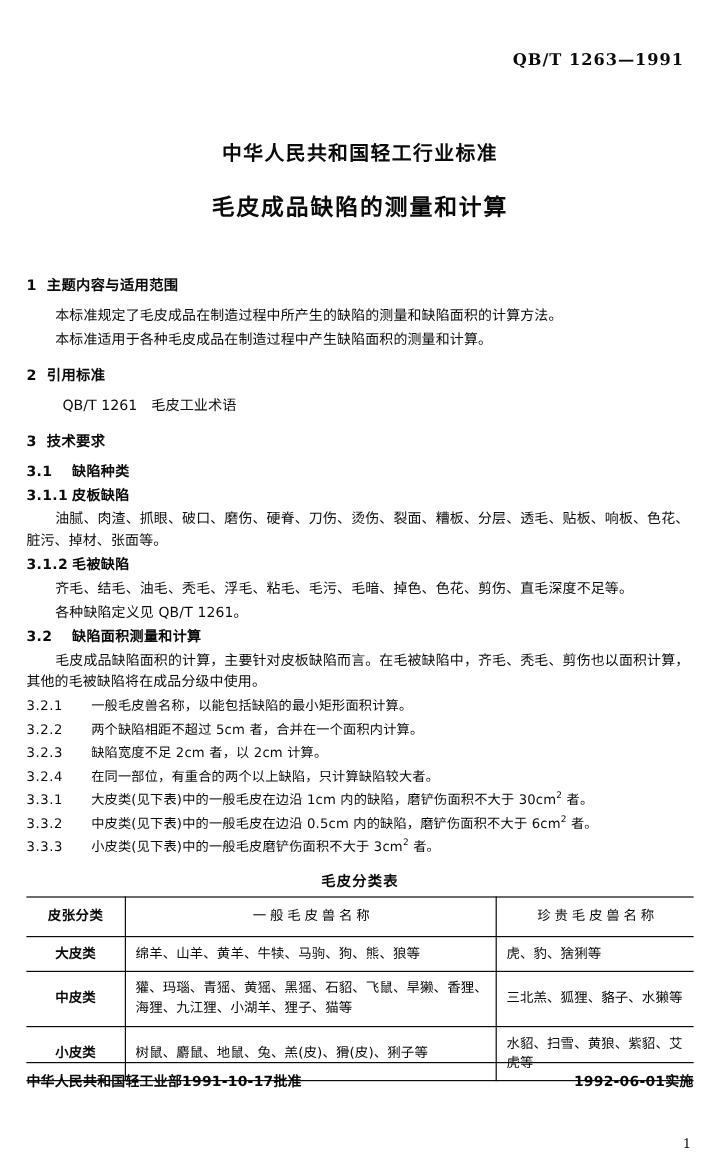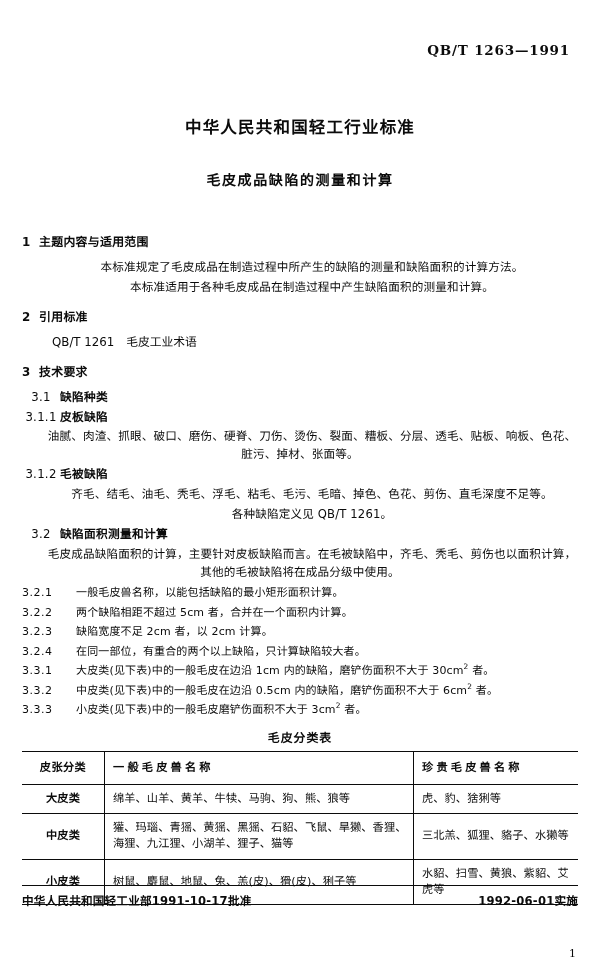--- a/index.html
+++ b/index.html
@@ -41,22 +41,22 @@
     position: absolute;
     right: 8px;
     top: 42px;
     font-size: 13.5px;
     font-weight: bold;
     font-family: "DejaVu Serif", "Liberation Serif", serif;
     letter-spacing: 0.8px;
     white-space: nowrap;
   }
   .doc-title {
-    margin-top: 34px;
-    font-size: 14px;
+    margin-top: 24px;
+    font-size: 19px;
     font-weight: bold;
     letter-spacing: 1.6px;
     line-height: 1.2;
   }
 
   
   .body-block {
     margin-top: 44px;
     font-size: 11.6px;
     line-height: 1.52;
@@ -75,30 +75,28 @@
   .sub-head {
     font-weight: bold;
     font-size: 11.7px;
     margin: 2px 0 2px 0;
     letter-spacing: 0.3px;
   }
   .sub-head .num {
     display: inline-block;
     min-width: 38px;
     font-family: "DejaVu Sans", "Liberation Sans", sans-serif;
-    font-weight: normal;
-    text-align: center;
+    font-weight: bold;
   }
   .para {
     text-indent: 24px;
     margin: 2px 0;
     font-size: 11.6px;
     line-height: 1.55;
     letter-spacing: 0.15px;
-    text-align: center;
   }
   .item {
     margin: 2.5px 0;
     font-size: 11px;
     line-height: 1.55;
     letter-spacing: 0.15px;
     display: flex;
   }
   .item .inum {
     flex: 0 0 auto;
@@ -131,22 +129,22 @@
   table.fur th, table.fur td {
     border: 0;
     padding: 6px 4px 6px 8px;
     vertical-align: middle;
     line-height: 1.45;
     letter-spacing: 0.1px;
   }
   table.fur thead th {
     border-top: 1.6px solid #0b0b0b;
     border-bottom: 1.1px solid #0b0b0b;
-    font-weight: bold;
-    text-align: left;
+    font-weight: normal;
+    text-align: center;
     padding-top: 8px;
     padding-bottom: 8px;
     letter-spacing: 3.2px;
   }
   table.fur thead th.c1 { letter-spacing: 0.4px; }
   table.fur tbody td {
     border-bottom: 1px solid #0b0b0b;
   }
   table.fur tbody tr:last-child td {
     border-bottom: 1.6px solid #0b0b0b;

